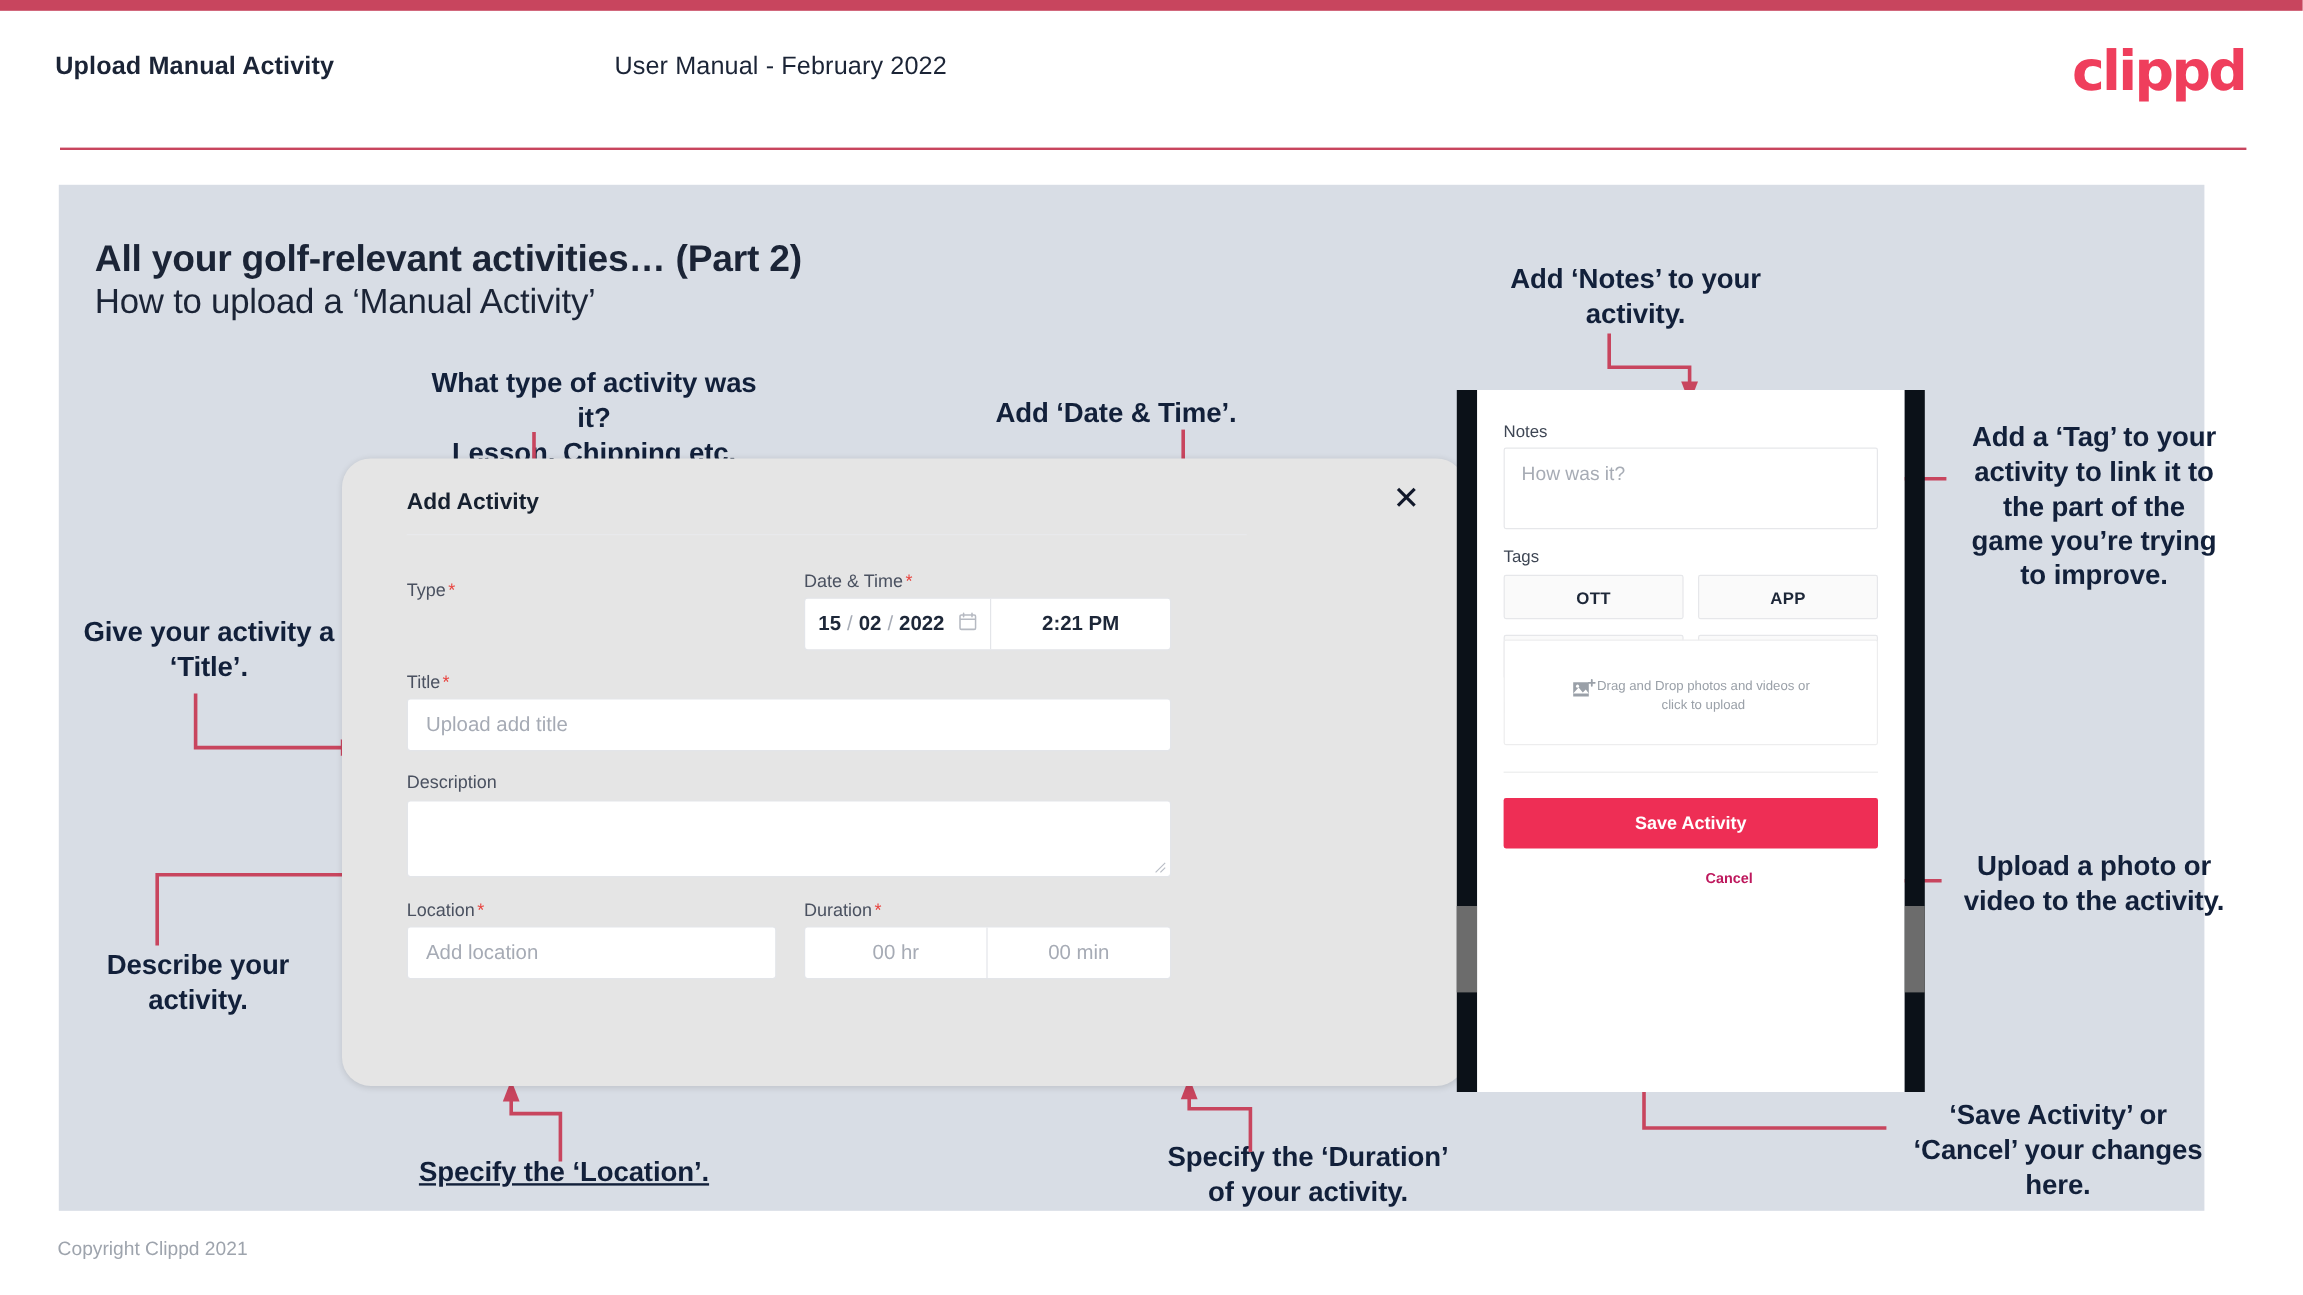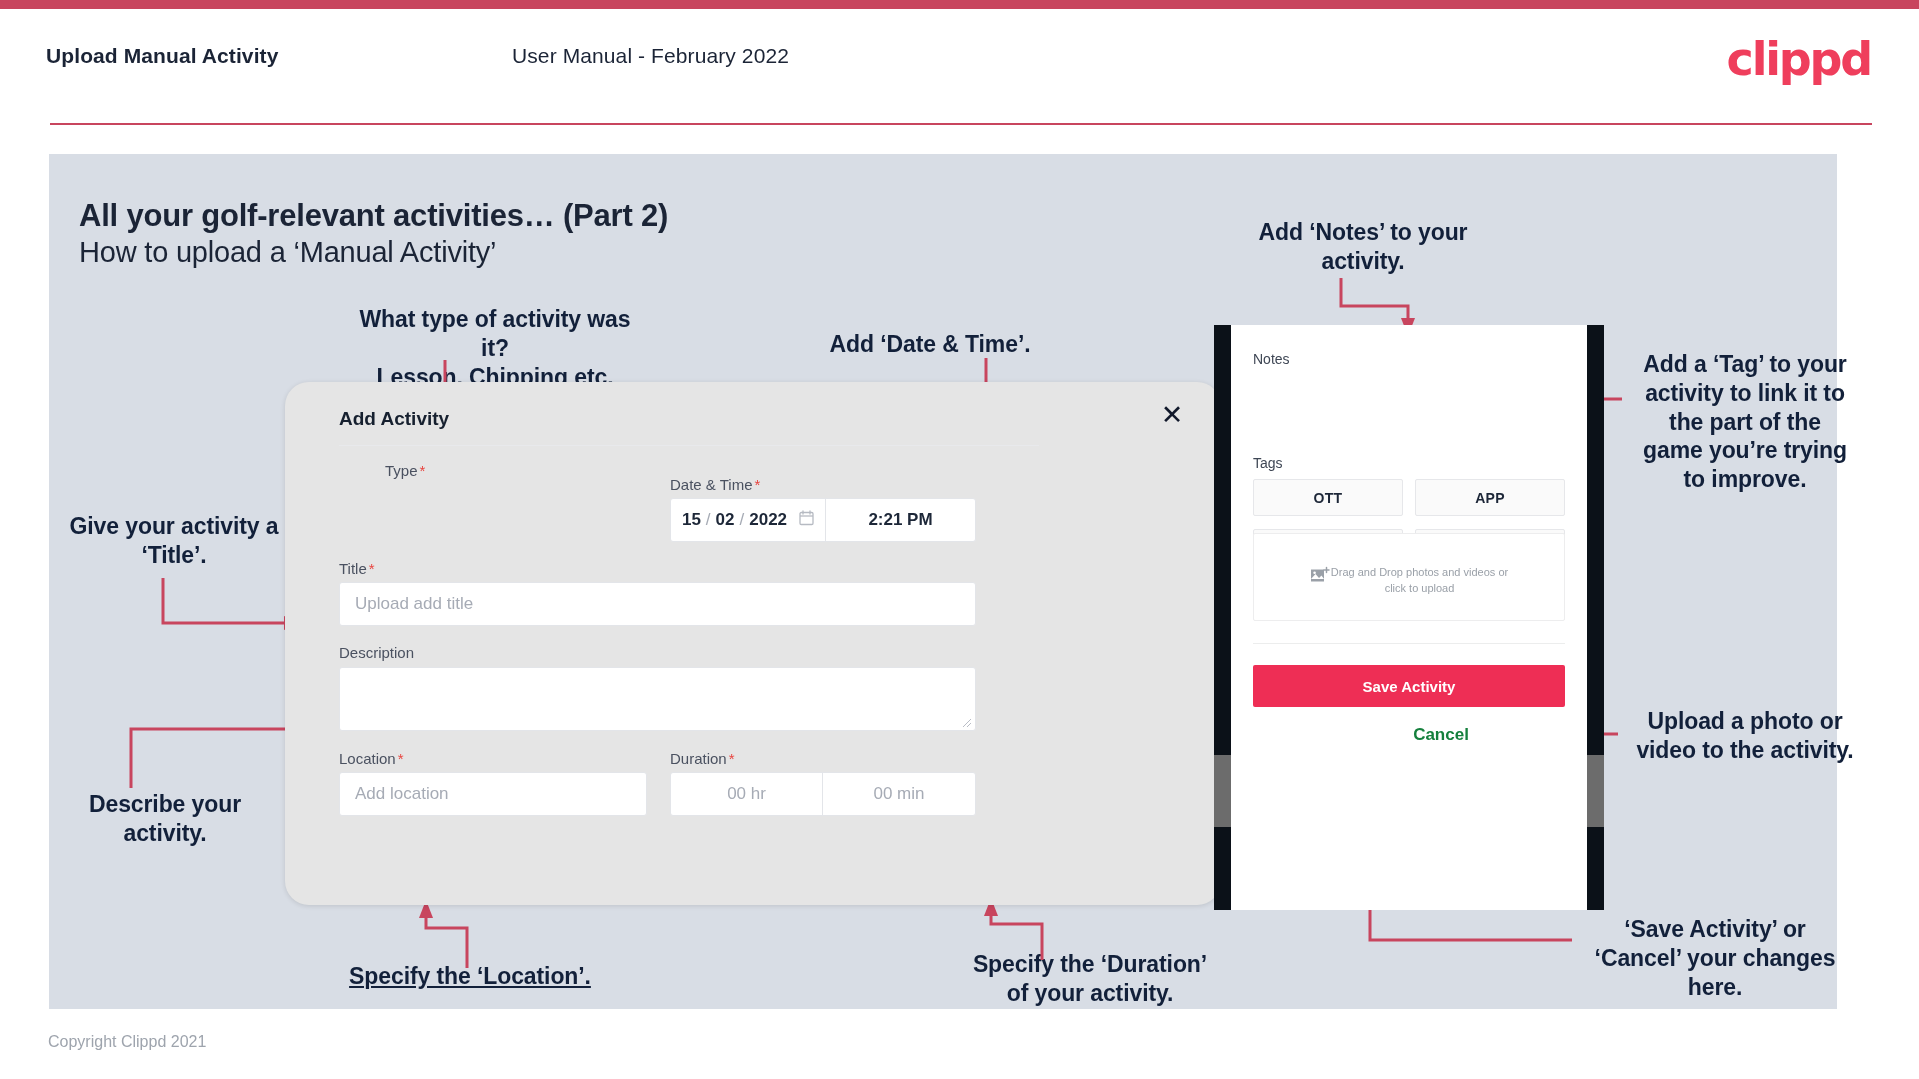--- a/index.html
+++ b/index.html
@@ -173,21 +173,21 @@
   }
   .ph-hr { position: absolute; left: 22px; top: 318px; width: 312px; height: 1px; background: #eceded; }
   .ph-save {
     position: absolute; left: 22px; top: 340px; width: 312px; height: 42px;
     background: #ee2e55; border-radius: 2px; display: flex;
     align-items: center; justify-content: center;
     color: #fff; font-size: 15px; font-weight: 700;
   }
   .ph-cancel {
     position: absolute; left: 0; top: 400px; width: 420px;
-    text-align: center; font-size: 17px; font-weight: 700; color: #15803d;
+    text-align: center; font-size: 12px; font-weight: 700; color: #be185d;
   }
 
   .footer {
     position: absolute; left: 48px; top: 1033px;
     font-size: 16px; color: #9ea4ad; font-weight: 400;
   }
 </style>
 </head>
 <body>
 
@@ -297,21 +297,21 @@
     </svg>
   </div>
 
   <div class="dialog">
     <div class="dialog-head">
       <div class="dialog-title">Add Activity</div>
       <div class="dialog-close">✕</div>
     </div>
     <div class="dialog-divider"></div>
 
-    <div class="field-label" style="left:54px; top:80px;margin-left:46px;">
+    <div class="field-label" style="left:54px; top:102px;">
       <span>Type</span><span class="req">*</span>
     </div>
 
     <div class="field-label" style="left:385px; top:94px;">
       <span>Date &amp; Time</span><span class="req">*</span>
     </div>
     <div class="dt-wrap" style="left:385px; top:116px; width:306px; height:44px;">
       <div class="dt-date">
         <span>15</span>
         <span class="dt-sep">/</span>
@@ -363,20 +363,23 @@
 
   <div class="phone">
     <div class="bezel-l"></div>
     <div class="bezel-r"></div>
     <div class="bezel-grey l"></div>
     <div class="bezel-grey r"></div>
 
     <div class="screen">
 
       <div class="ph-label" style="left:22px; top:26px;">Notes</div>
+      <div class="ph-notes-box">
+        <div class="ph-notes-ph">How was it?</div>
+      </div>
 
       <div class="ph-label" style="left:22px; top:130px;">Tags</div>
       <div class="tag-btn" style="left:22px; top:154px;">OTT</div>
       <div class="tag-btn" style="left:184px; top:154px;">APP</div>
       <div class="tag-btn" style="left:22px; top:204px;">ARG</div>
       <div class="tag-btn" style="left:184px; top:204px;">PUTT</div>
 
       <div class="ph-label" style="left:22px; top:256px;">Photos &amp; Videos</div>
       <div class="ph-upload">
         <span>

